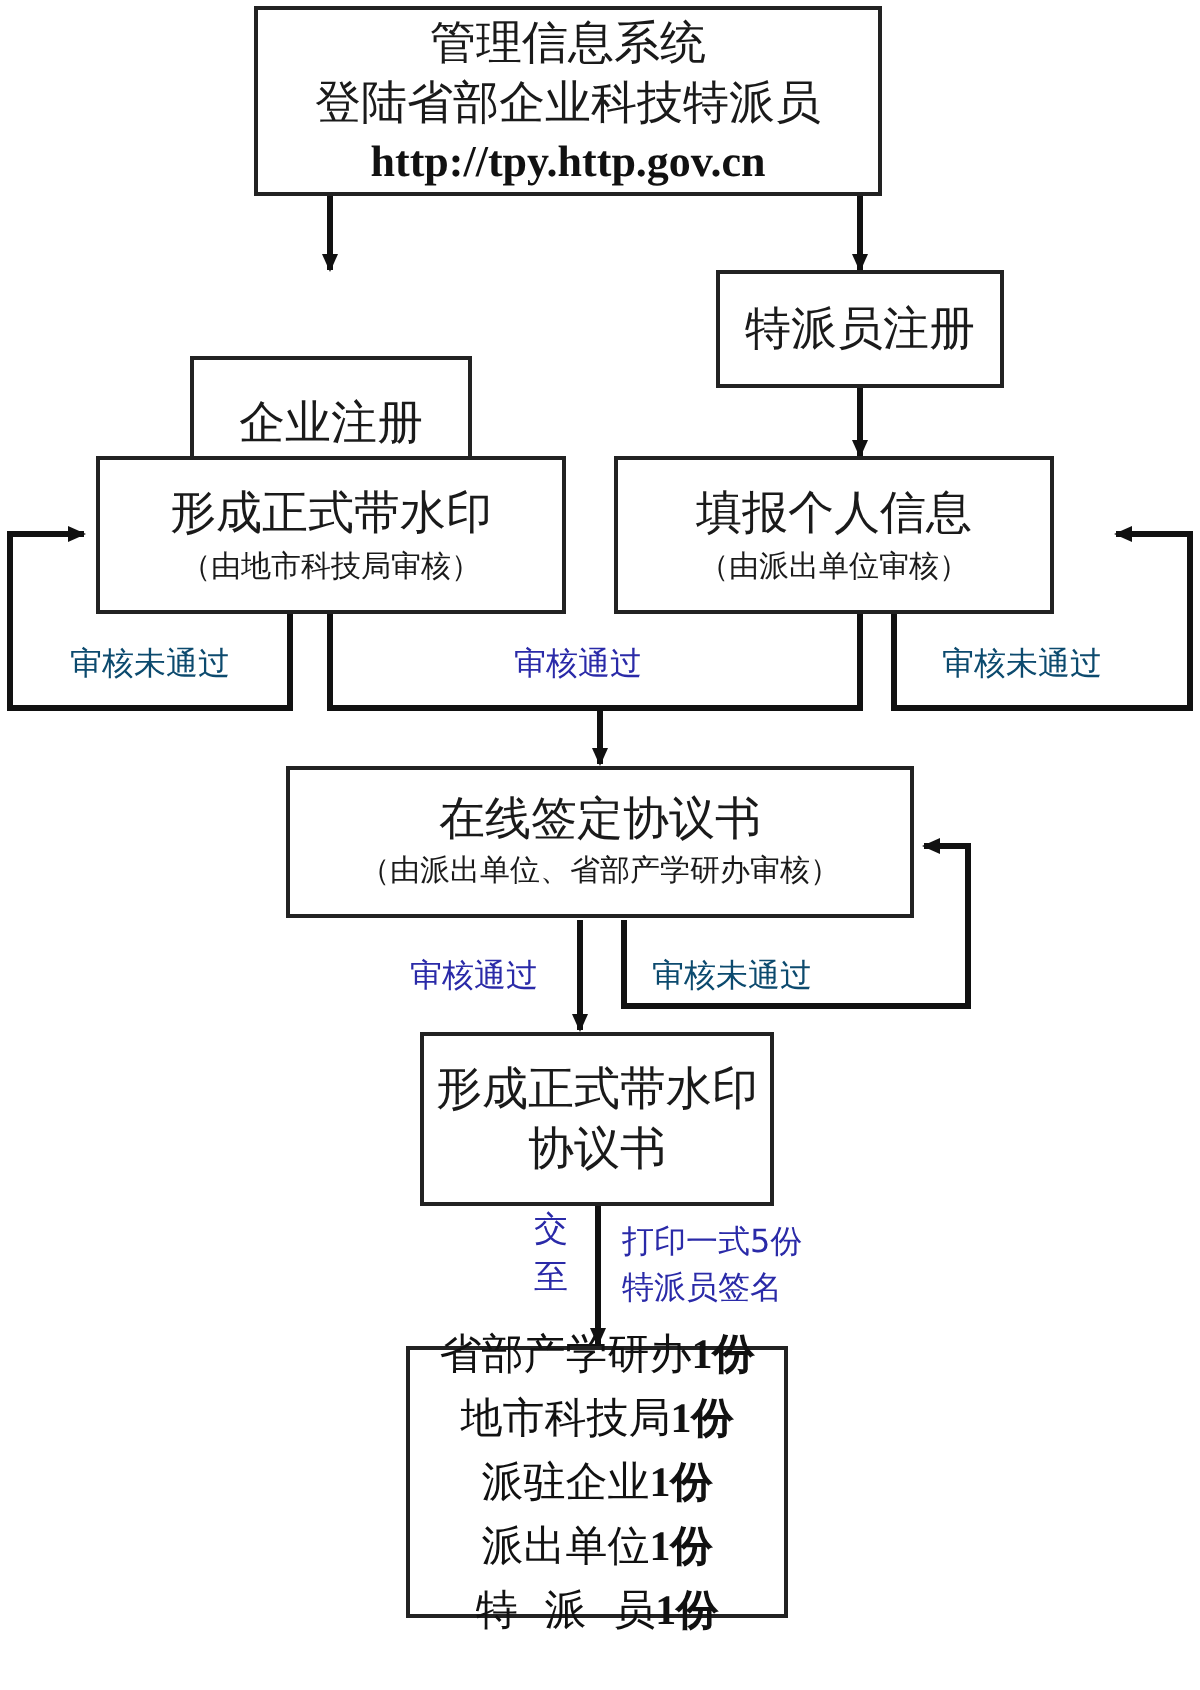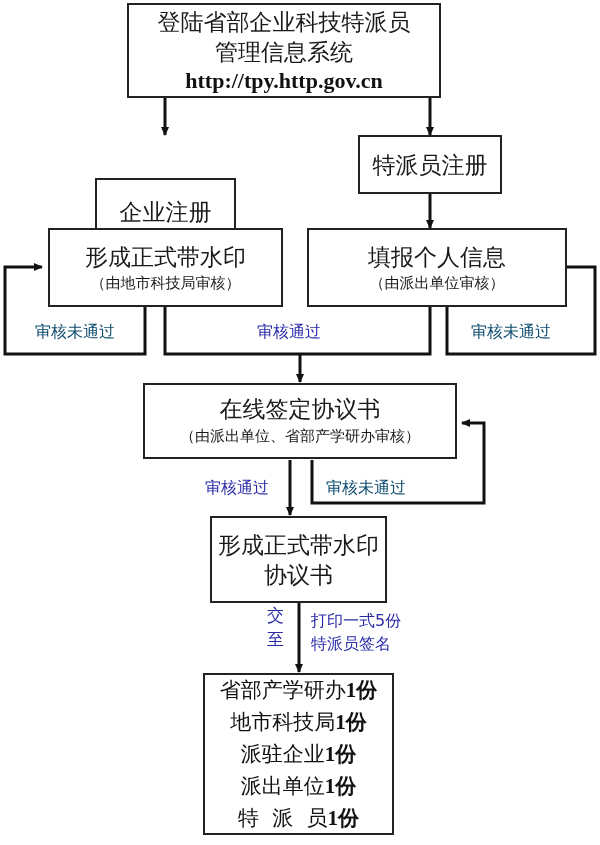--- a/index.html
+++ b/index.html
@@ -42,37 +42,37 @@
     <path d="M300,354 V382" marker-end="url(#ah)"></path>
 
     <path d="M312,460 V503 H484 V423 H462" marker-end="url(#ah)"></path>
     <path d="M290,460 V515" marker-end="url(#ah)"></path>
 
     <path d="M299,588 V672" marker-end="url(#ah)"></path>
   </g>
 </svg>
 
 <div class="box" style="left:127px; top:3px; width:314px; height:95px;">
+  <div class="t-main">管理信息系统</div>
   <div class="t-main">登陆省部企业科技特派员</div>
-  <div class="t-main">管理信息系统</div>
   <div class="t-url">http://tpy.http.gov.cn</div>
 </div>
 
 <div class="box" style="left:95px; top:135px; width:141px; height:67px;margin-top:43px;">
   <div class="t-main">企业注册</div>
 </div>
 <div class="box" style="left:358px; top:135px; width:144px; height:59px;">
   <div class="t-main">特派员注册</div>
 </div>
 
 <div class="box" style="left:48px; top:228px; width:235px; height:79px;">
   <div class="t-main">形成正式带水印</div>
   <div class="t-sub">（由地市科技局审核）</div>
 </div>
-<div class="box" style="left:307px; top:228px; width:260px; height:79px;">
+<div class="box" style="left:307px; top:228px; width:220px; height:79px;">
   <div class="t-main">填报个人信息</div>
   <div class="t-sub">（由派出单位审核）</div>
 </div>
 
 <div class="lbl red" style="left:35px; top:322px;">审核未通过</div>
 <div class="lbl blue" style="left:257px; top:322px;">审核通过</div>
 <div class="lbl red" style="left:471px; top:322px;">审核未通过</div>
 
 <div class="box" style="left:143px; top:383px; width:314px; height:76px;font-family:Liberation Serif, serif;">
   <div class="t-main">在线签定协议书</div>
@@ -89,19 +89,19 @@
 
 <div class="lbl blue" style="left:267px; top:603px; font-size:17px; line-height:24px;">
   <div>交</div>
   <div>至</div>
 </div>
 <div class="lbl blue" style="left:311px; top:598px; line-height:23px;margin-top:11px;">
   <div>打印一式5份</div>
   <div>特派员签名</div>
 </div>
 
-<div class="box dist" style="left:203px; top:673px; width:191px; height:162px;justify-content:center;">
+<div class="box dist" style="left:203px; top:673px; width:191px; height:136px;justify-content:center;">
   <div><span>省部产学研办</span><b>1份</b></div>
   <div><span>地市科技局</span><b>1份</b></div>
   <div><span>派驻企业</span><b>1份</b></div>
   <div><span>派出单位</span><b>1份</b></div>
   <div><span style="white-space:pre;">特  派  员</span><b>1份</b></div>
 </div>
 
 </body></html>

